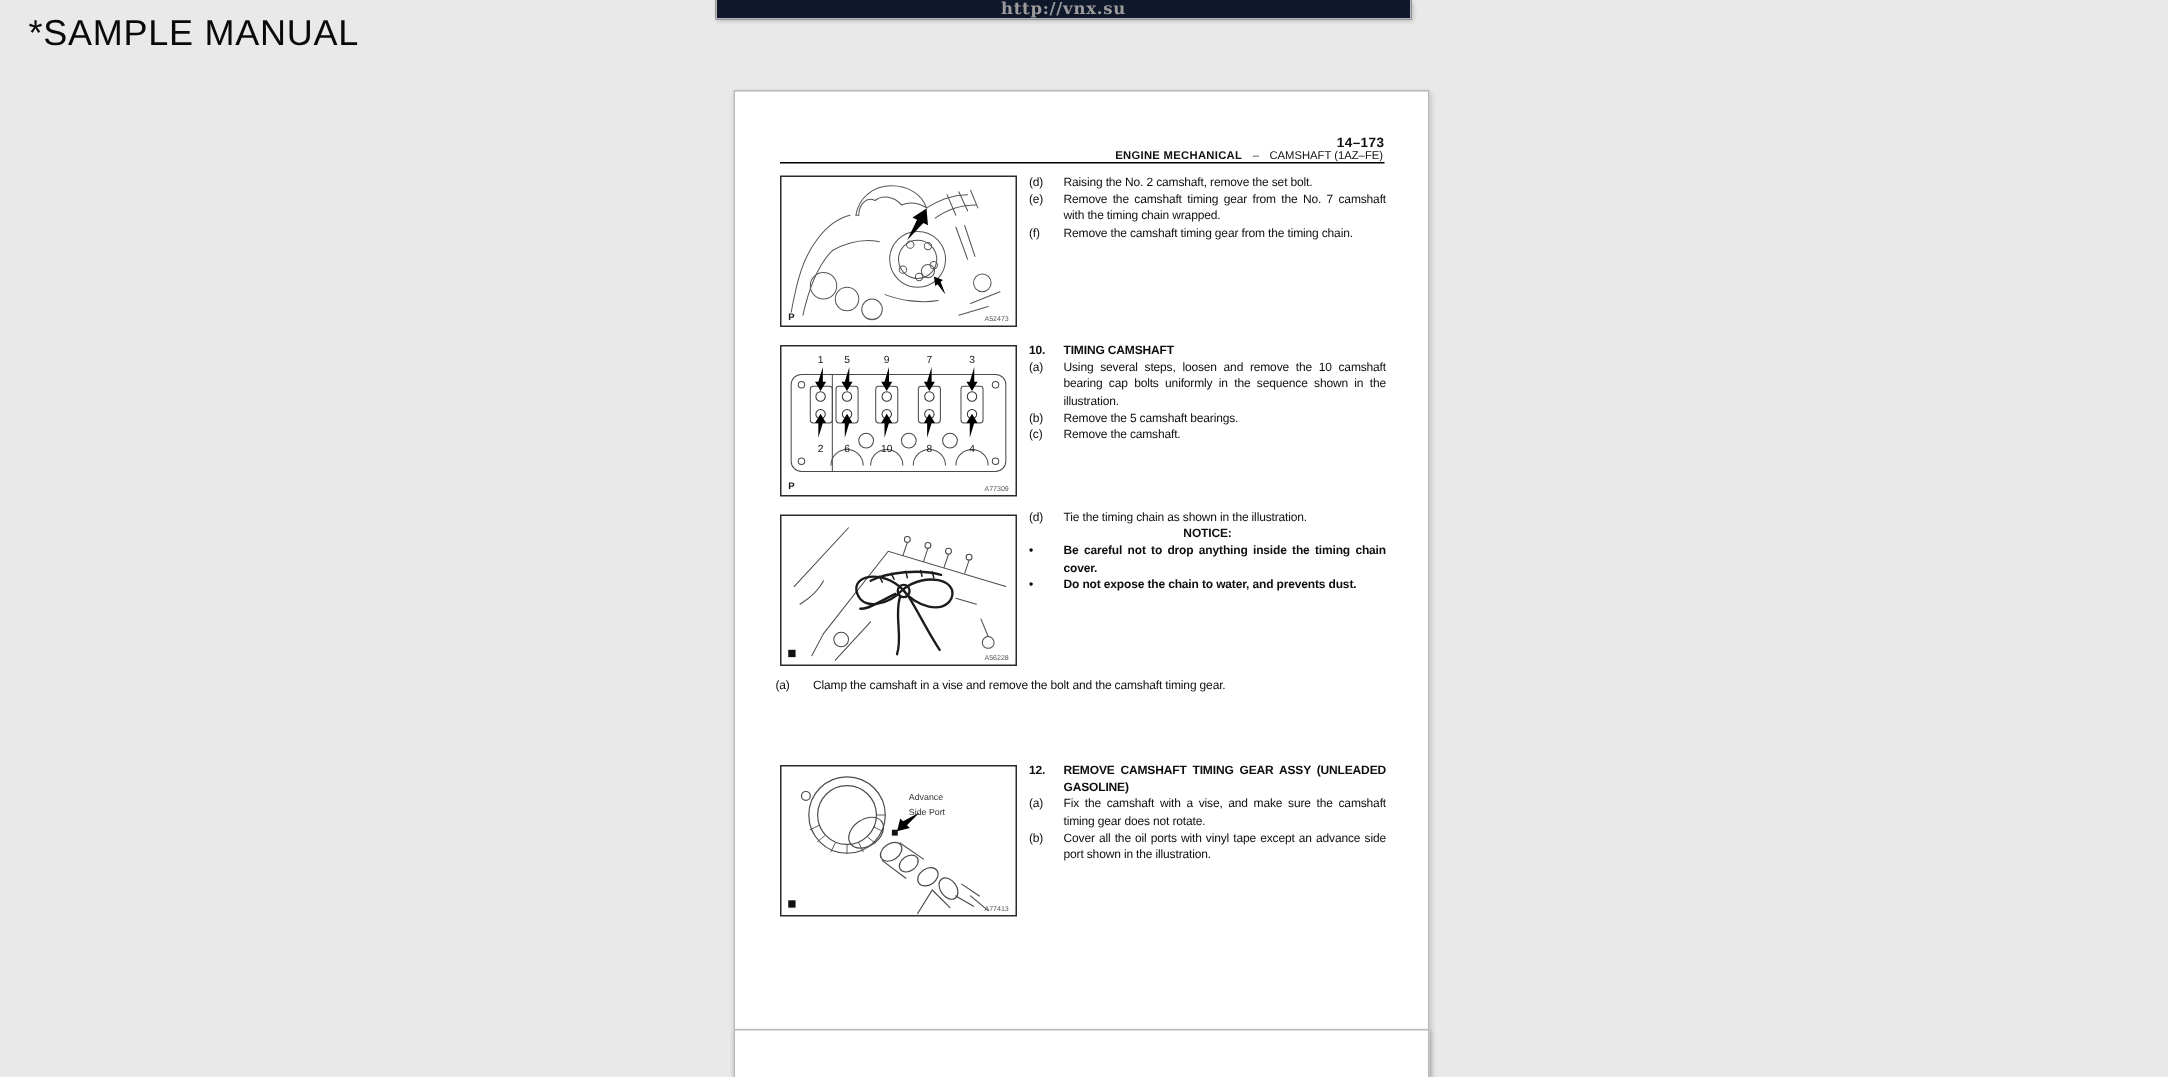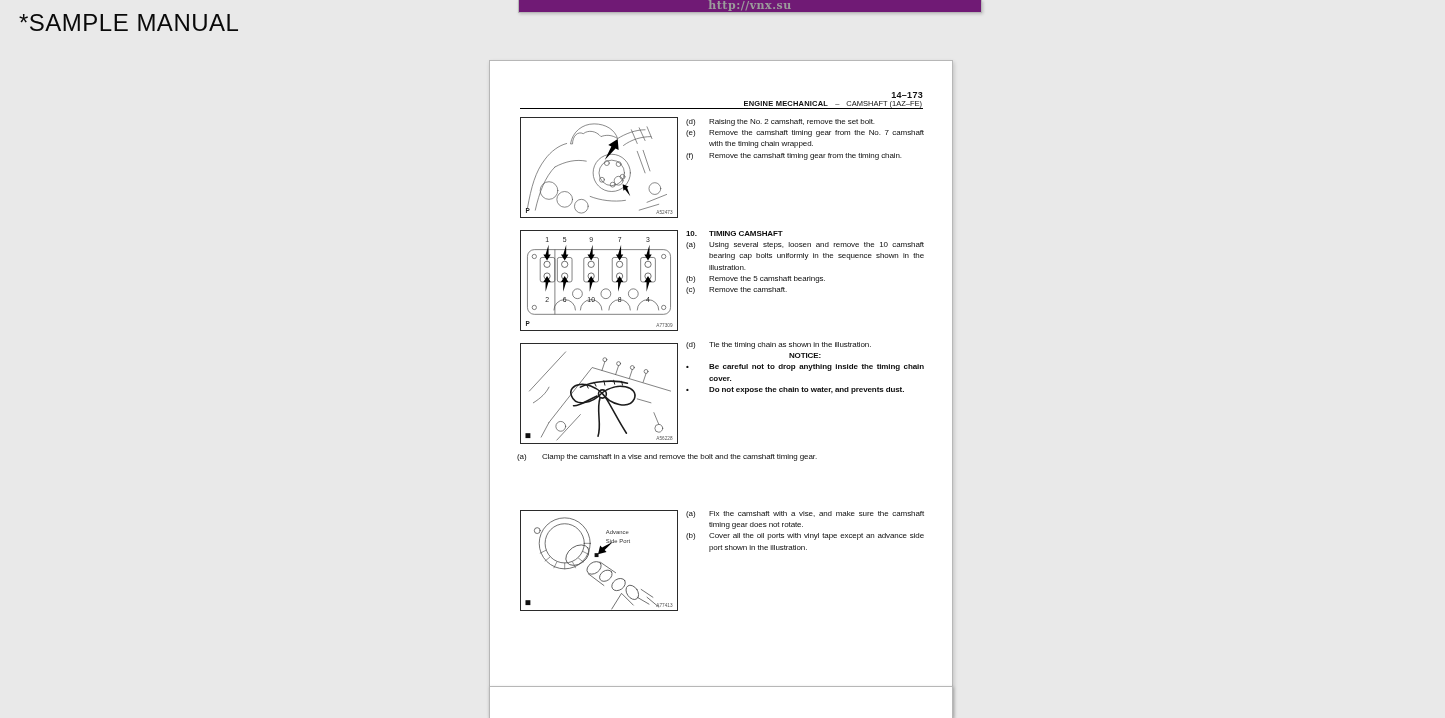--- a/index.html
+++ b/index.html
@@ -6,22 +6,22 @@
   body{
     width:1445px;height:718px;position:relative;overflow:hidden;
     background:#e9e9e9;
     font-family:"Liberation Sans",sans-serif;color:#111;
   }
   .sample-label{
     position:absolute;left:19px;top:9px;
     font-size:24px;letter-spacing:.5px;color:#0a0a0a;
   }
   .page-frag-top{
-    position:absolute;left:518px;top:0;width:462px;height:12px;
-    background:#701a75;border:1px solid #b7b7b7;border-top:none;
+    position:absolute;left:477px;top:0;width:462px;height:12px;
+    background:#0f172a;border:1px solid #b7b7b7;border-top:none;
     box-shadow:1px 1px 3px rgba(0,0,0,.2);
   }
   .url-watermark{
     text-align:center;font-family:"DejaVu Serif",serif;font-weight:bold;
     font-size:11px;line-height:11px;color:#9b9b9b;letter-spacing:.5px;
   }
   .manual-page{
     position:absolute;left:489px;top:20px;width:462px;height:655px;
     background:#fff;border:1px solid #b7b7b7;
     box-shadow:1px 2px 4px rgba(0,0,0,.18);
@@ -300,20 +300,24 @@
         <span class="t">Do not expose the chain to water, and prevents dust.</span>
       </div>
     </div>
   <div class="tblock" id="b4">
       <div class="step">
         <span class="m">(a)</span>
         <span class="t">Clamp the camshaft in a vise and remove the bolt and the camshaft timing gear.</span>
       </div>
     </div>
   <div class="tblock" id="b5">
+      <div class="step bold">
+        <span class="m">12.</span>
+        <span class="t">REMOVE CAMSHAFT TIMING GEAR ASSY (UNLEADED GASOLINE)</span>
+      </div>
       <div class="step">
         <span class="m">(a)</span>
         <span class="t">Fix the camshaft with a vise, and make sure the camshaft timing gear does not rotate.</span>
       </div>
       <div class="step">
         <span class="m">(b)</span>
         <span class="t">Cover all the oil ports with vinyl tape except an advance side port shown in the illustration.</span>
       </div>
     </div>
 

